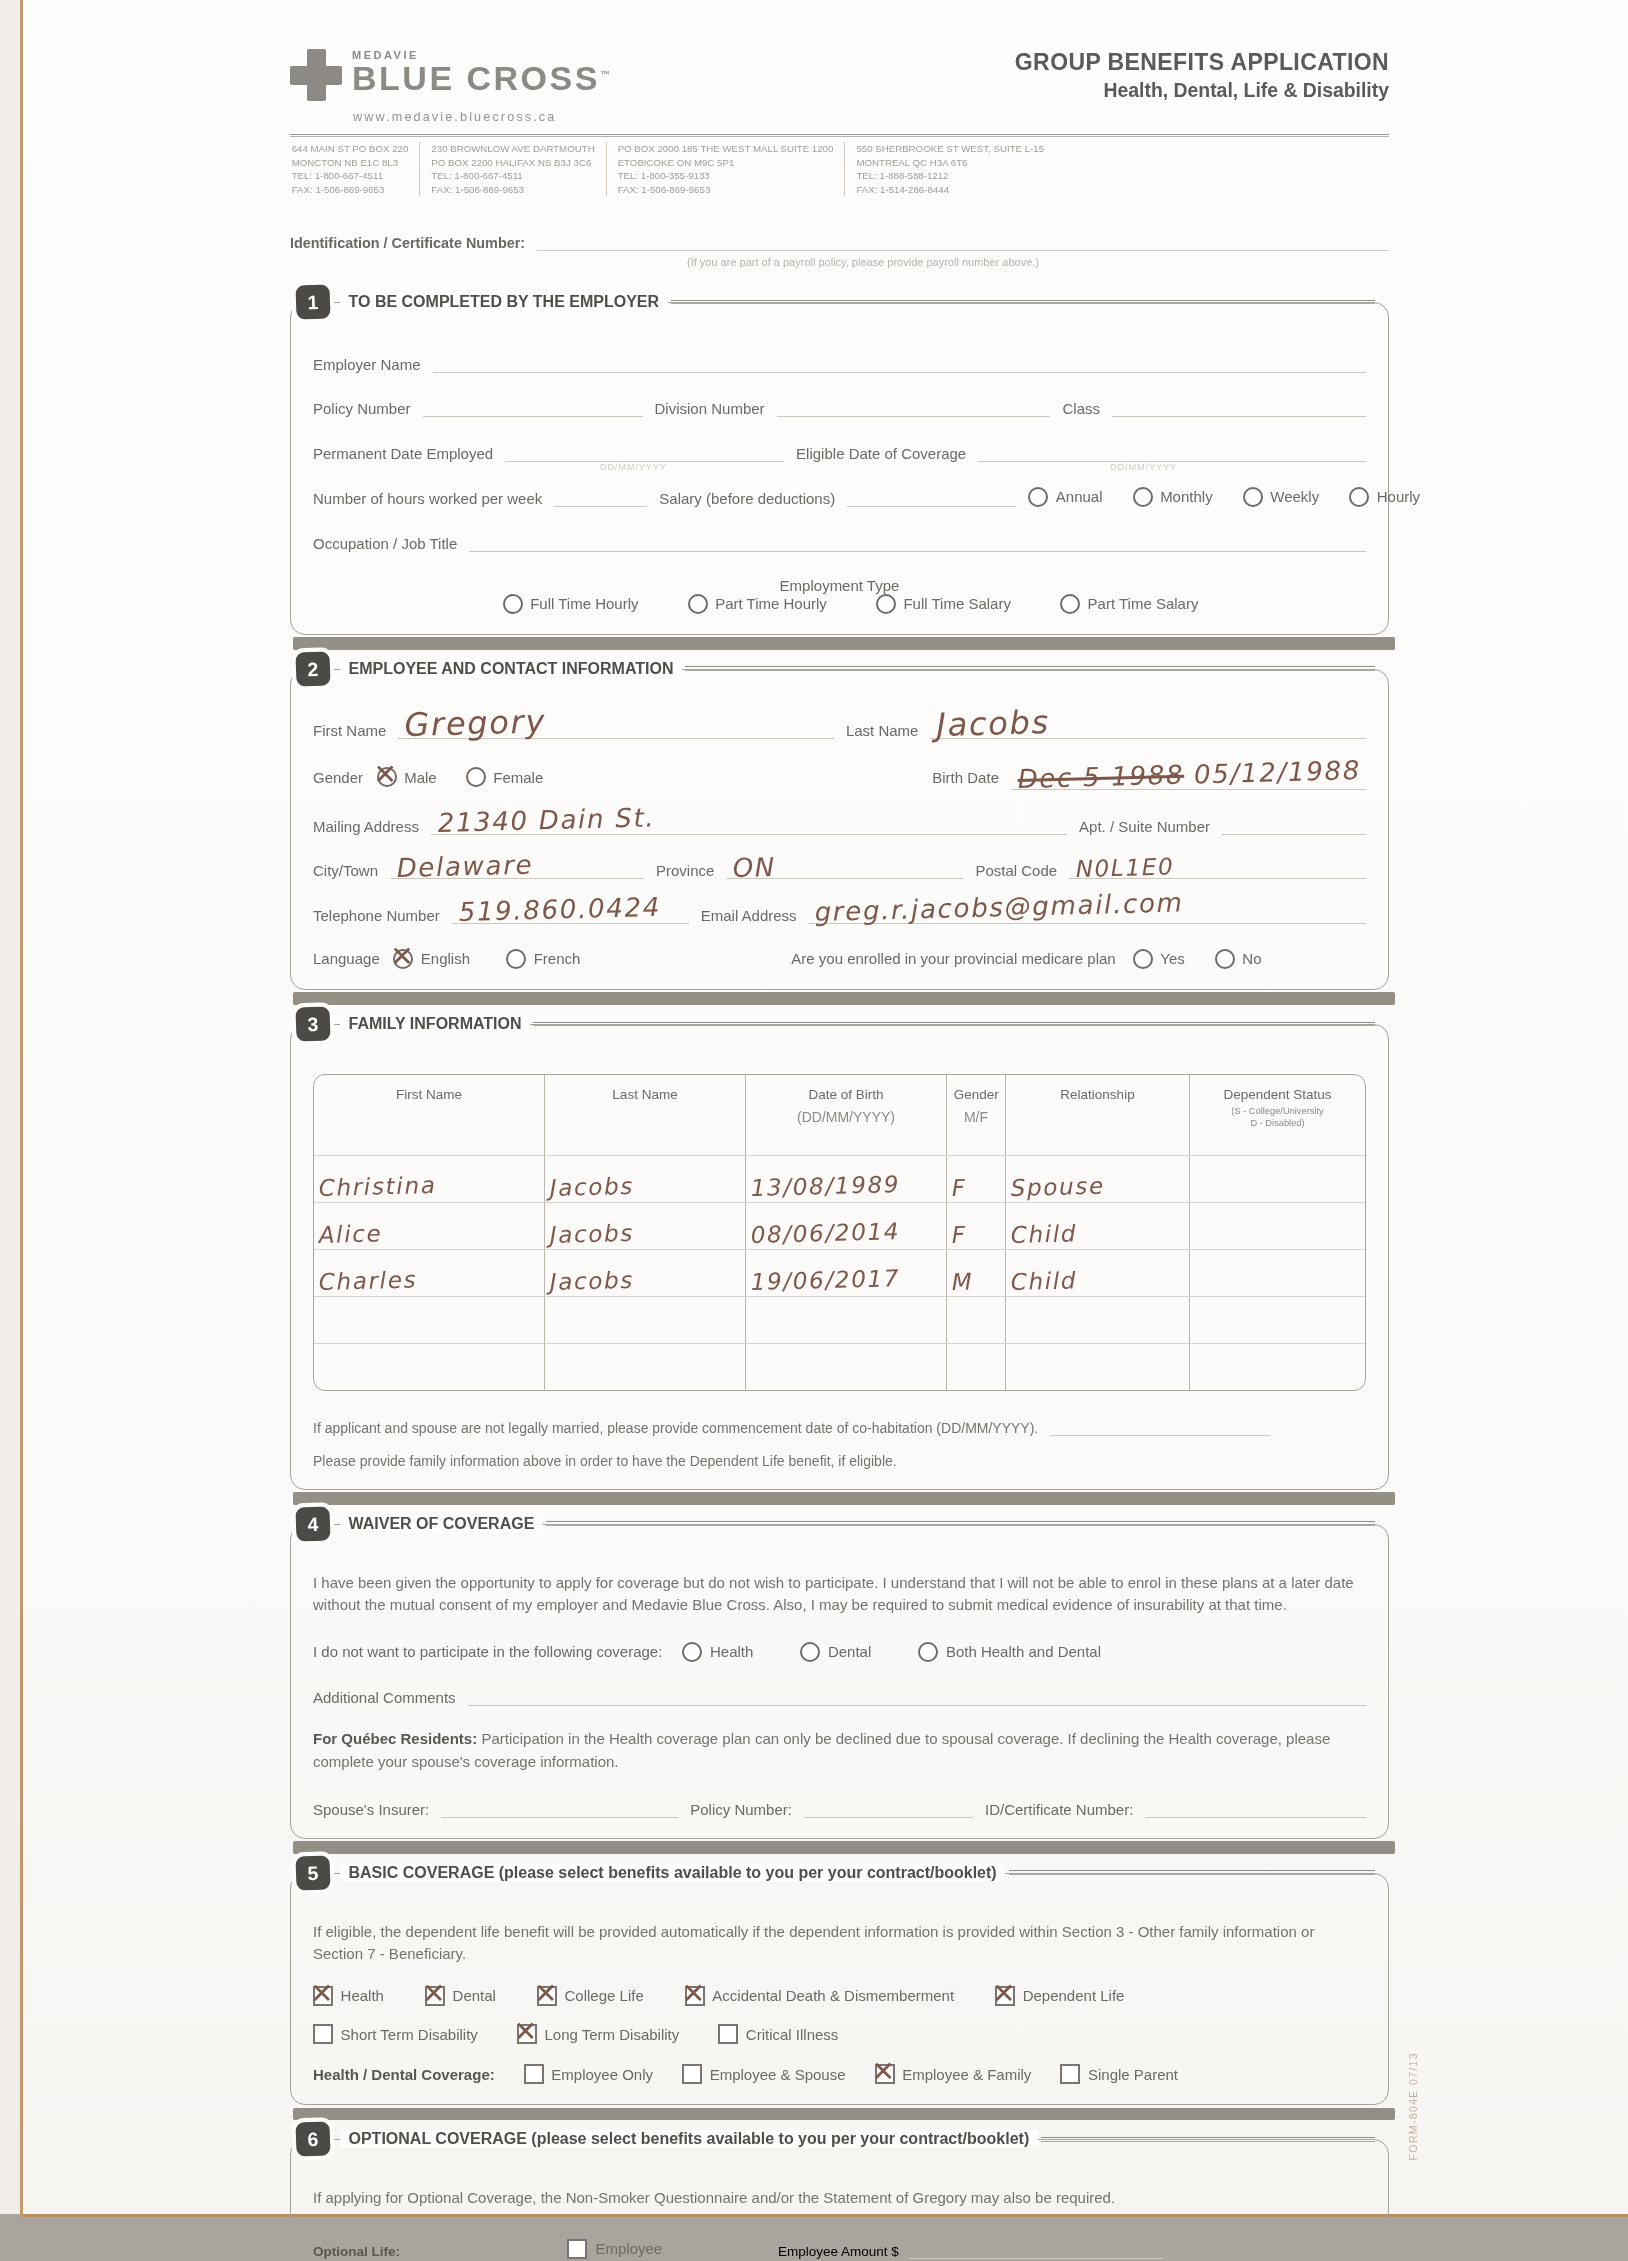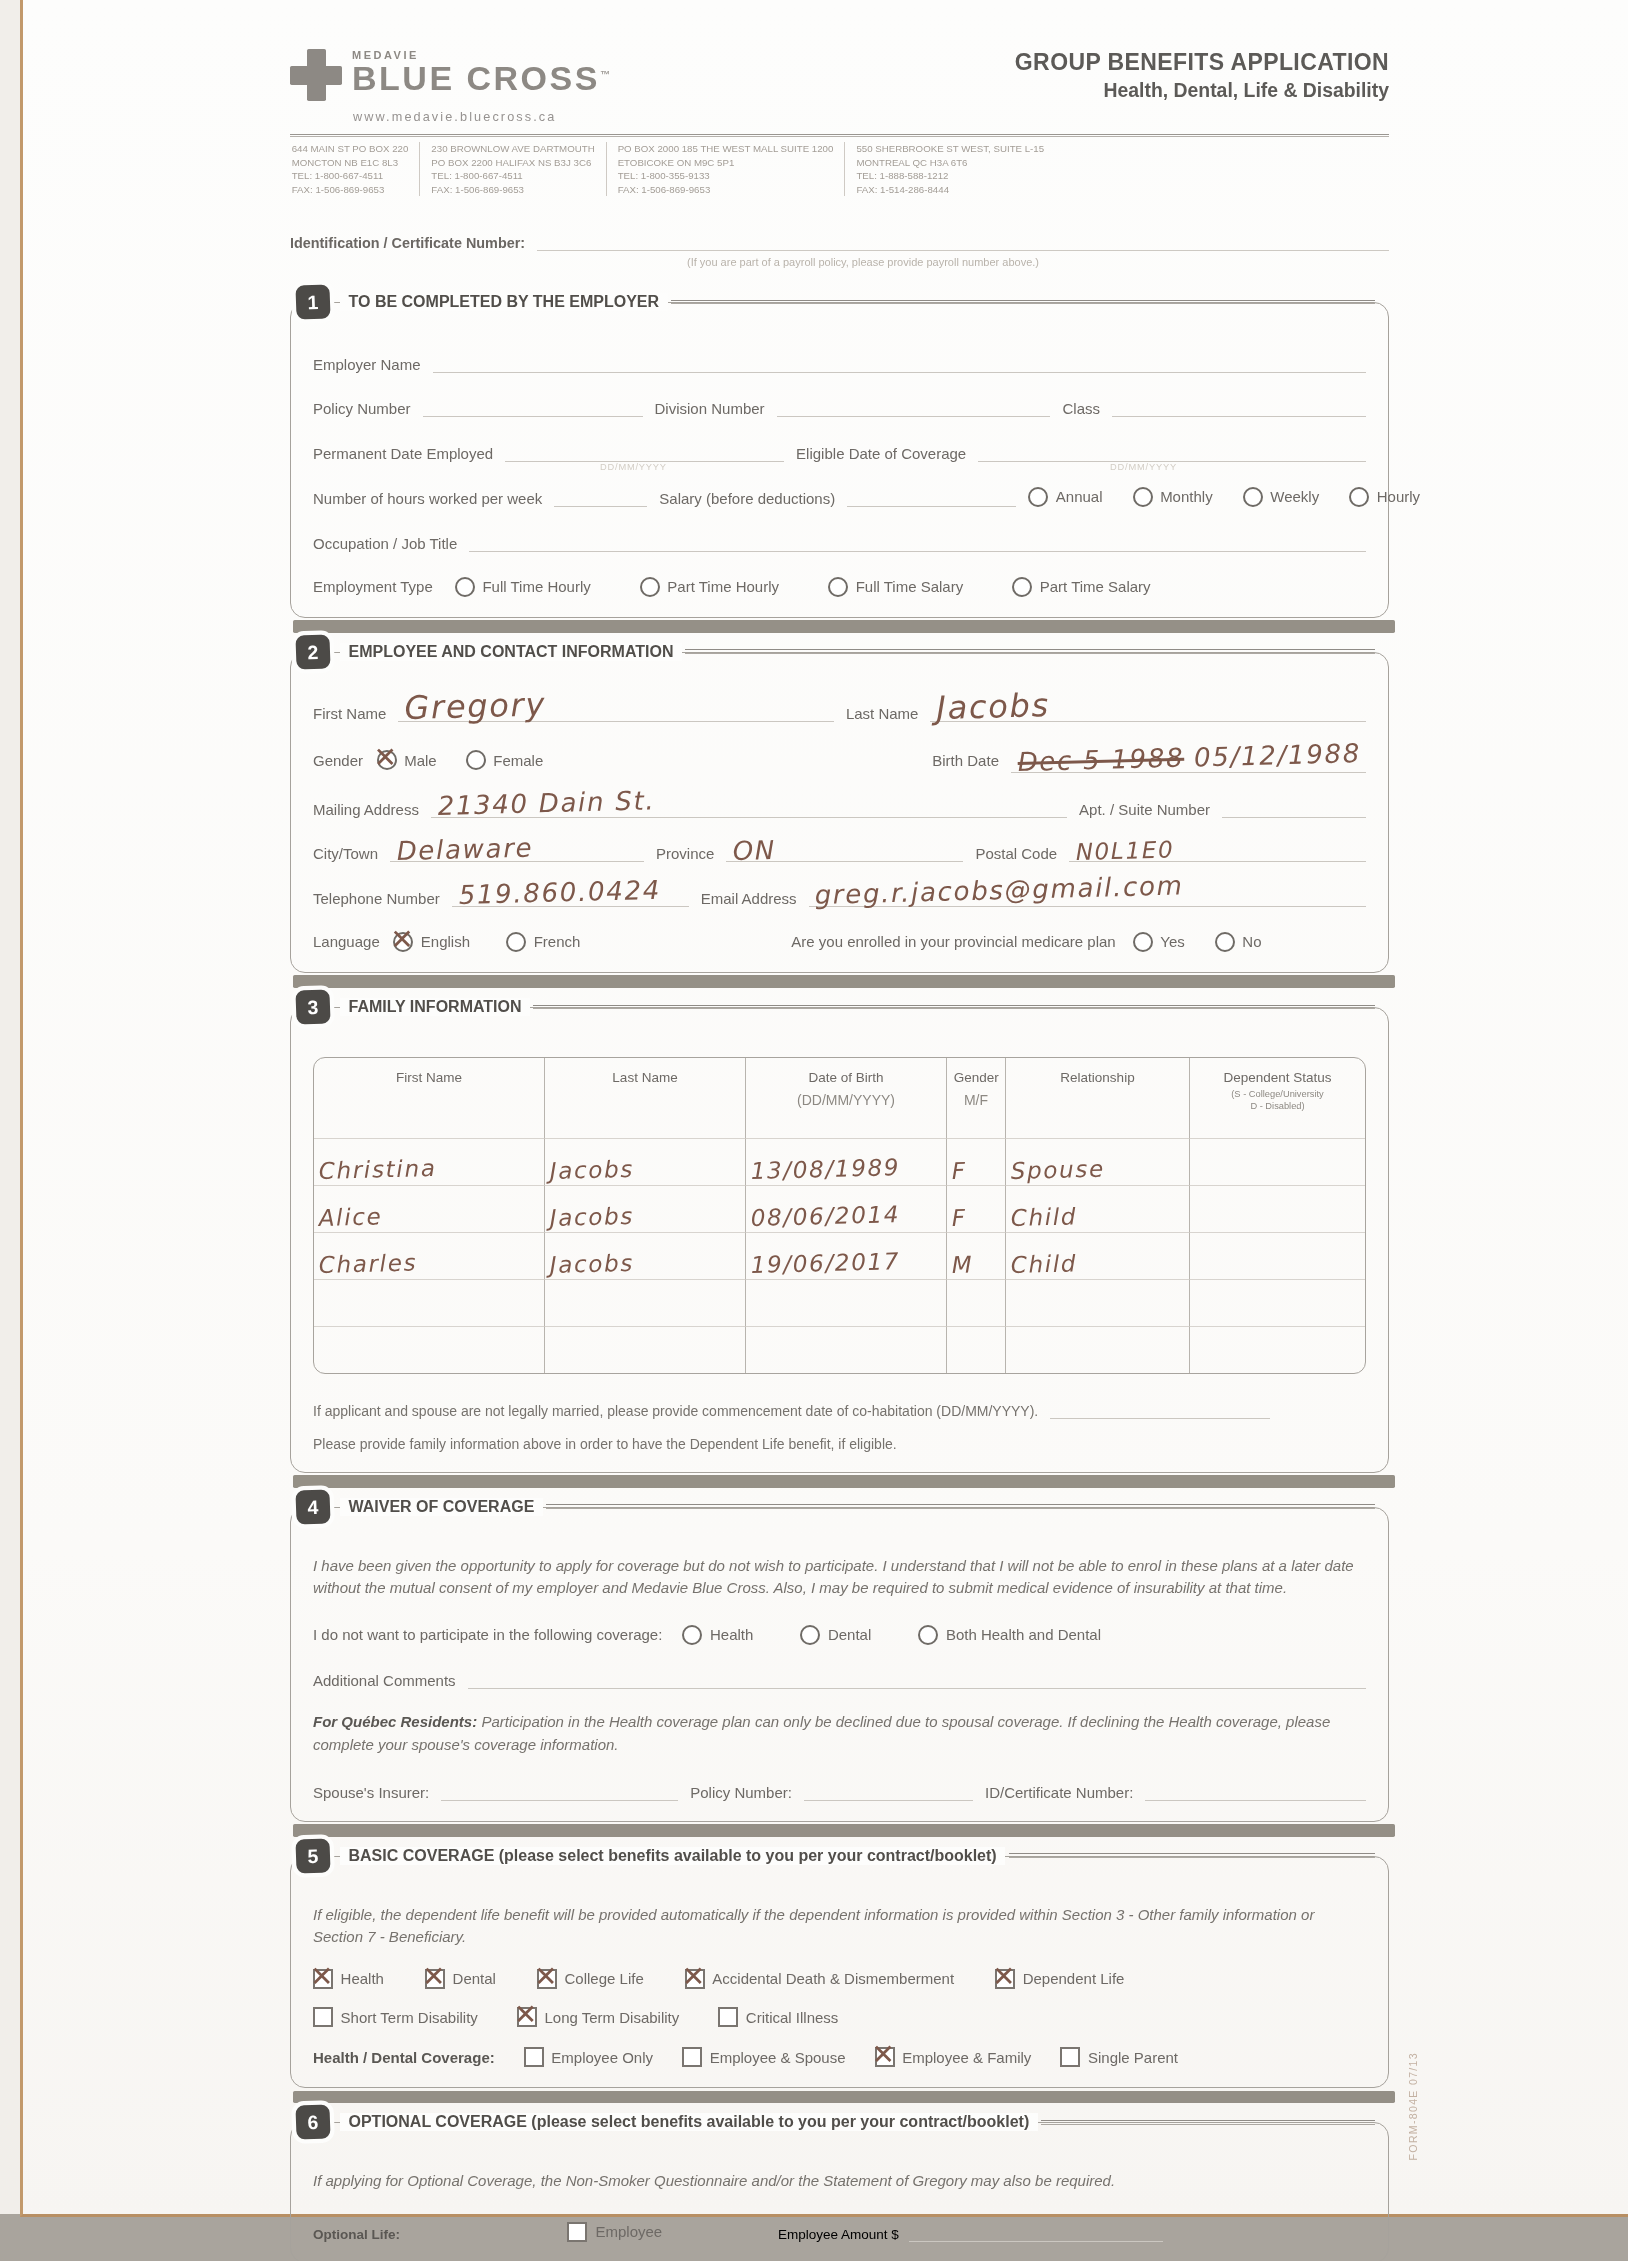--- a/index.html
+++ b/index.html
@@ -65,21 +65,21 @@
   .ro,.co{display:flex;align-items:center;gap:7.6px;}
   .olbl{font-size:15px;color:#6d6965;white-space:nowrap;}
   .on::after{content:"✕";position:absolute;left:-5px;top:-11px;font-size:28px;color:#7d584a;font-style:italic;font-family:"DejaVu Sans",sans-serif;}
 
   
   .hw{position:absolute;bottom:-2.5px;left:6.8px;font-family:"DejaVu Sans",sans-serif;font-style:italic;color:#7d584a;
       white-space:nowrap;letter-spacing:1.7px;transform:rotate(-1.5deg);transform-origin:left bottom;line-height:1;}
   .hw-xl{font-size:32px;} .hw-lg{font-size:26px;} .hw-md{font-size:23px;}
   .strike{text-decoration:line-through;text-decoration-thickness:2.5px;}
 
-  .para{margin-top:22px;font-size:15px;line-height:1.5;color:#76726d;font-style:italic;}
+  .para{margin-top:22px;font-size:15px;line-height:1.5;color:#76726d;}
 
   
   .famtable{border:1.7px solid #a8a49e;border-radius:12px;margin-top:24px;overflow:hidden;}
   .ftr{display:grid;grid-template-columns:230px 201px 201px 59px 184px 1fr;}
   .ftc{border-left:0.8px solid #b8b4ae;padding:5px 6.8px;text-align:center;color:#6d6965;}
   .ftc:first-child{border-left:none;}
   .ft-head .ftc{font-size:13.5px;padding-top:12px;min-height:63px;}
   .subhead{font-size:14px;color:#8d8983;margin-top:6.8px;}
   .dep-head{font-size:11.4px;}
   .dep-sub{font-size:9.3px;color:#8d8983;margin-top:3.4px;line-height:1.3;}
@@ -209,21 +209,21 @@
           <span class="ro">
               <span class="radio"></span>
               <span class="olbl">Hourly</span>
             </span>
         </span>
       </div>
       <div class="frow">
         <span class="lbl">Occupation / Job Title</span>
         <span class="lw"></span>
       </div>
-      <div class="frow" style="align-items:center;">
+      <div class="frow" style="align-items:center;flex-direction:column;">
         <span class="lbl">Employment Type</span>
         <span class="egroup">
           <span class="ro">
               <span class="radio"></span>
               <span class="olbl">Full Time Hourly</span>
             </span>
           <span class="ro">
               <span class="radio"></span>
               <span class="olbl">Part Time Hourly</span>
             </span>

